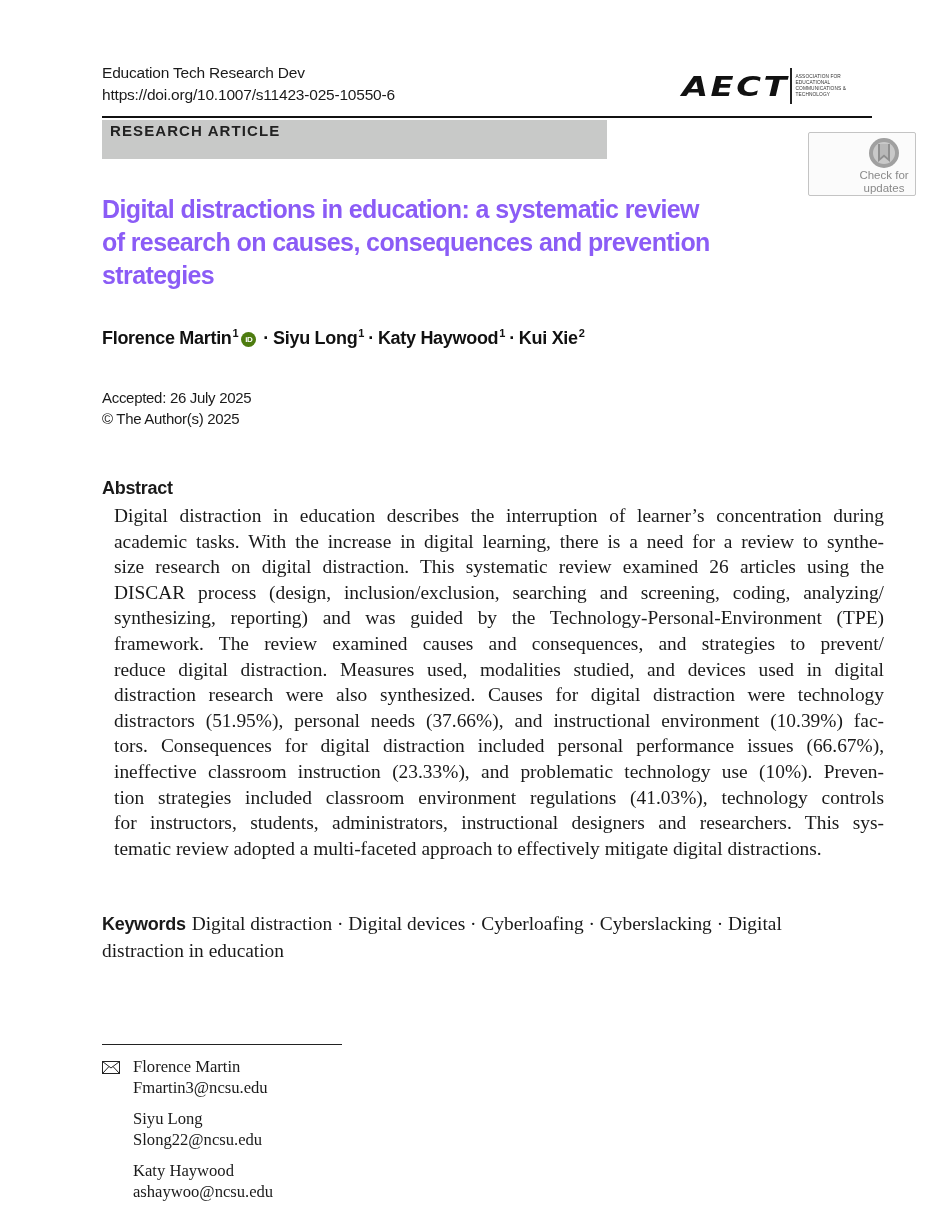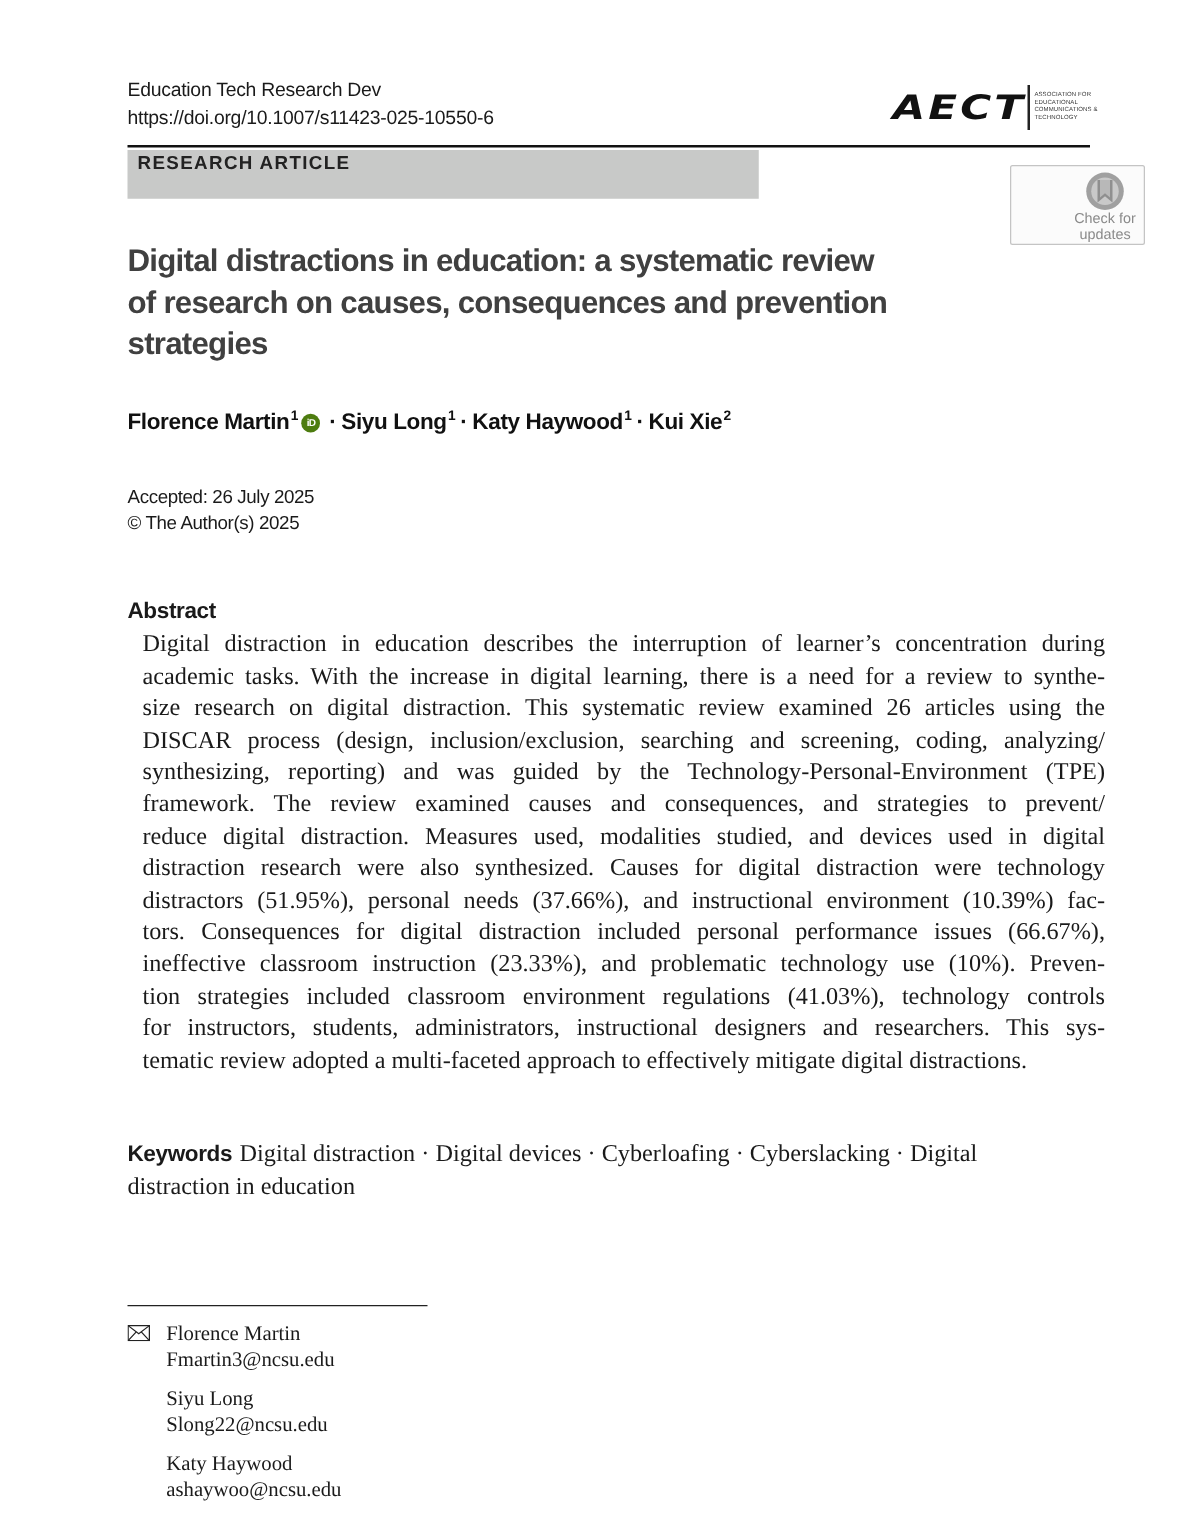--- a/index.html
+++ b/index.html
@@ -3,34 +3,34 @@
   <meta charset="utf-8">
   <style>
     html, body { margin: 0; padding: 0; background: #ffffff; }
     body { width: 944px; height: 1214px; position: relative; overflow: hidden; color: #1a1a1a; }
     .sans { font-family: "Liberation Sans", "DejaVu Sans", sans-serif; }
     .serif { font-family: "Liberation Serif", "DejaVu Serif", serif; }
 
     .journal-block { position: absolute; left: 102px; top: 62px; font-size: 15.5px; line-height: 22px; letter-spacing: -0.2px; }
     .journal-block div { white-space: nowrap; }
 
-    .aect-logo { position: absolute; left: 714px; top: 66px; height: 40px; display: flex; align-items: center; }
+    .aect-logo { position: absolute; left: 682px; top: 66px; height: 40px; display: flex; align-items: center; }
     .aect-word { font-family: "DejaVu Sans", sans-serif; font-weight: bold; font-size: 27px; letter-spacing: 2px; color: #111; transform: scaleX(1.25); transform-origin: left center; font-style: italic; width: 100px; }
     .aect-sep { width: 1.5px; height: 36px; background: #222; margin-left: 8px; margin-right: 4px; }
     .aect-sub { font-size: 4.8px; line-height: 6.2px; color: #333; text-transform: uppercase; width: 52px; letter-spacing: 0.1px; }
 
     .top-rule { position: absolute; left: 102px; top: 116px; width: 770px; height: 2px; background: #111; }
     .ra-banner { position: absolute; left: 102px; top: 120px; width: 505px; height: 39px; background: #c8c9c8; }
     .ra-label { position: absolute; left: 8px; top: 2px; font-size: 15px; font-weight: bold; letter-spacing: 1.1px; color: #222; }
 
     .check-updates { position: absolute; left: 808px; top: 132px; width: 62px; height: 62px; border: 1px solid #c4c4c4; border-radius: 2px; background: #fbfbfb; text-align: center; padding-left: 44px; }
     .cu-icon { margin: 4px auto 0; width: 32px; height: 32px; }
     .cu-text { font-size: 11.5px; line-height: 11.5px; color: #8a8a8a; margin-top: 1px; }
 
-    .title { position: absolute; left: 102px; top: 193px; width: 640px; font-size: 25px; line-height: 33px; font-weight: bold; letter-spacing: -0.6px; color: #404040; }
+    .title { position: absolute; left: 102px; top: 193px; width: 640px; font-size: 25px; line-height: 33px; font-weight: bold; letter-spacing: -0.6px; color: #8b5cf6; }
     .title div { white-space: nowrap; }
 
     .authors { position: absolute; left: 102px; top: 327px; font-size: 18px; font-weight: bold; letter-spacing: -0.3px; white-space: nowrap; color: #111; }
     .authors sup { font-size: 11px; vertical-align: 7px; margin-left: 1px; }
     .orcid { display: inline-block; width: 15px; height: 15px; border-radius: 50%; background: #4d7c0f; color: #fff; font-size: 8px; font-weight: bold; text-align: center; line-height: 15px; vertical-align: 2px; margin-left: 3px; margin-right: 3px; letter-spacing: -0.5px; }
     .sep { margin: 0 4px; }
 
     .dates { position: absolute; left: 102px; top: 387px; font-size: 15px; line-height: 21px; letter-spacing: -0.3px; }
 
     .abstract-head { position: absolute; left: 102px; top: 478px; font-size: 18px; font-weight: bold; letter-spacing: -0.3px; }

